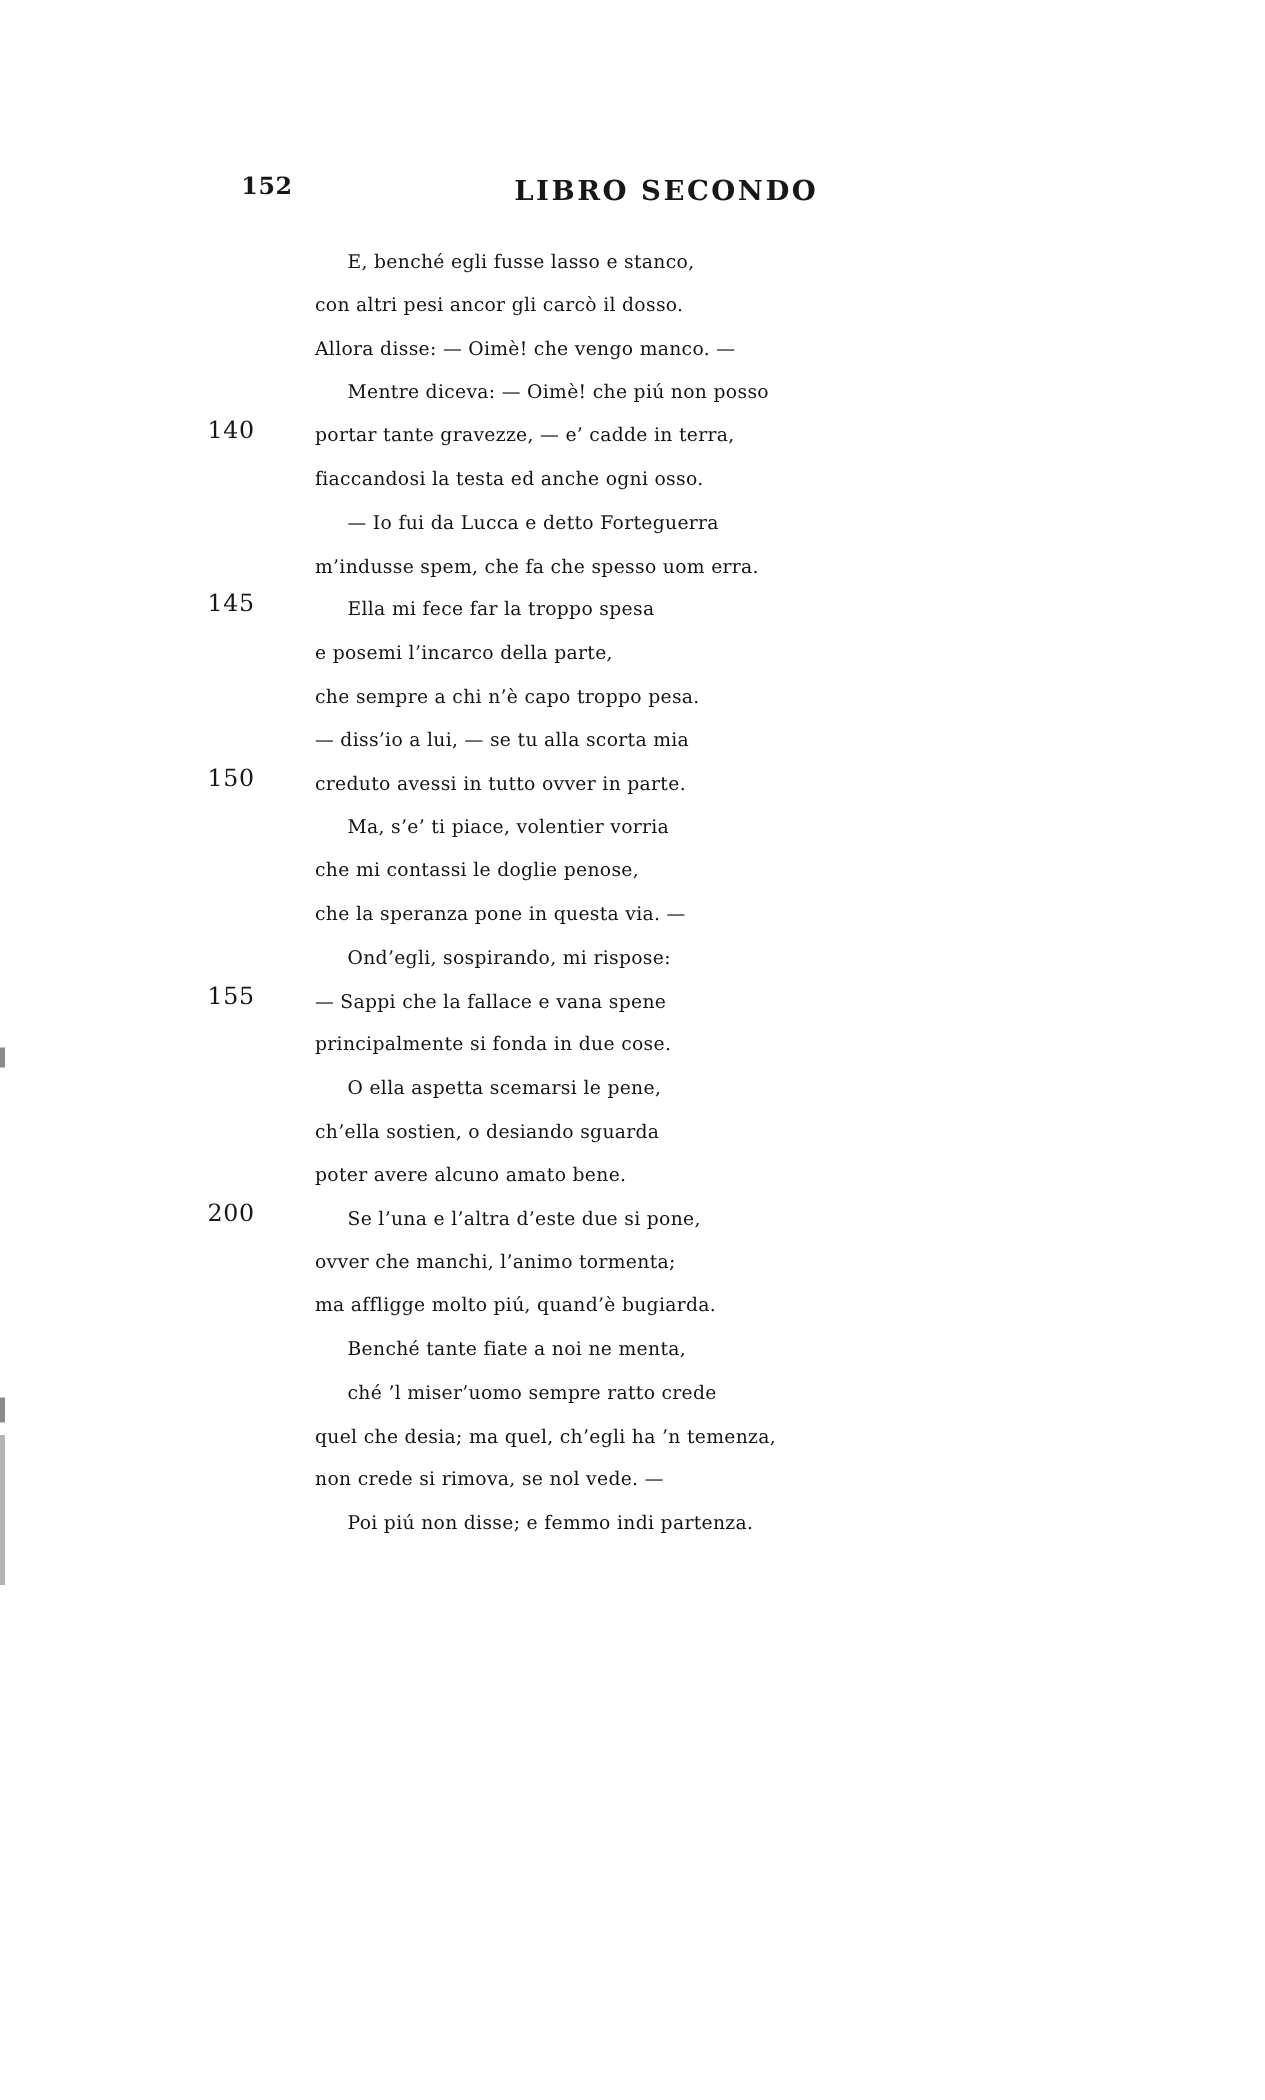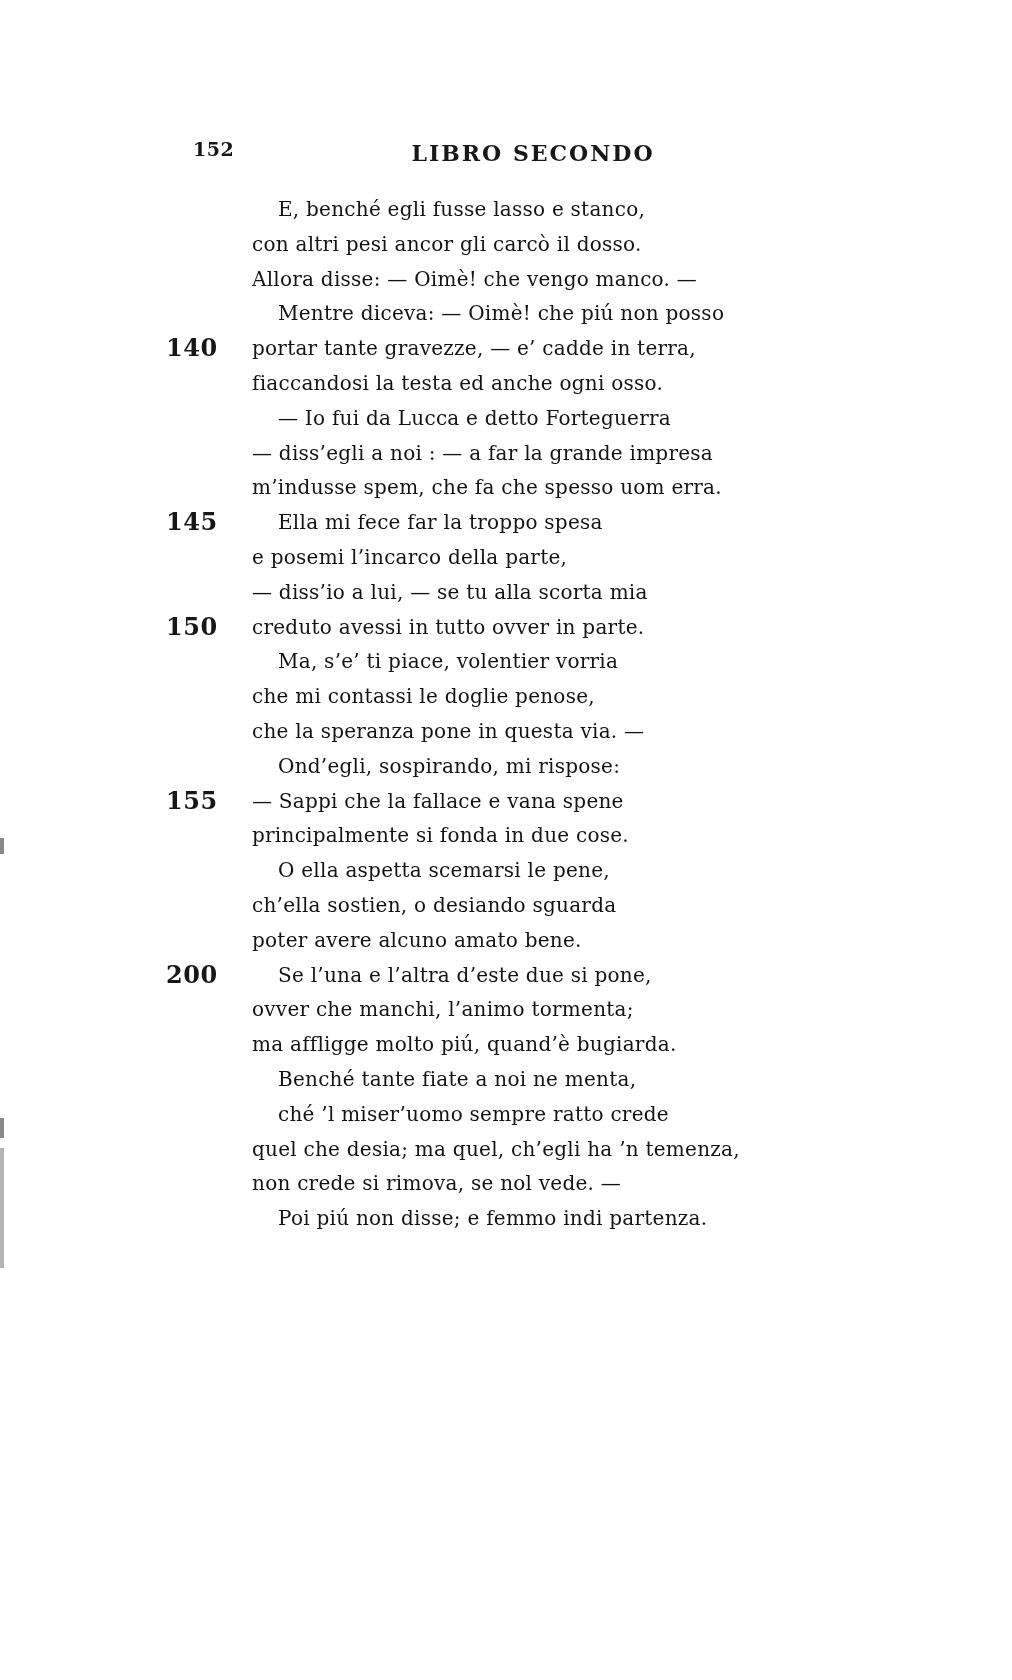--- a/index.html
+++ b/index.html
@@ -61,30 +61,30 @@
   }
   .line {
     position: relative;
     height: 34.8px;
     white-space: pre;
   }
   .line-num {
     position: absolute;
     left: 166px;
     top: 2px;
-    font-size: 24px;
-    font-weight: 700;
+    font-size: 19px;
+    font-weight: 400;
     letter-spacing: 0.5px;
     color: #171717;
   }
   .line-text {
     position: absolute;
     left: 252px;
     top: 0;
-    font-size: 20px;
+    font-size: 15px;
     line-height: 34.8px;
     letter-spacing: 0.25px;
     color: #131313;
   }
   .line-text.indent {
     left: 278px;
   }
 
   
   .edge-mark {
@@ -109,24 +109,24 @@
   </div>
 
   <div class="verse" id="verse-block">
       <div class="line"><span class="line-text indent">E, benché egli fusse lasso e stanco,</span></div>
       <div class="line"><span class="line-text">con altri pesi ancor gli carcò il dosso.</span></div>
       <div class="line"><span class="line-text">Allora disse: — Oimè! che vengo manco. —</span></div>
       <div class="line"><span class="line-text indent">Mentre diceva: — Oimè! che piú non posso</span></div>
       <div class="line"><span class="line-num">140</span><span class="line-text">portar tante gravezze, — e’ cadde in terra,</span></div>
       <div class="line"><span class="line-text">fiaccandosi la testa ed anche ogni osso.</span></div>
       <div class="line"><span class="line-text indent">— Io fui da Lucca e detto Forteguerra</span></div>
-      <div class="line"><span class="line-text">— diss’egli a noi : — a far la grande impresa</span></div>
       <div class="line"><span class="line-text">m’indusse spem, che fa che spesso uom erra.</span></div>
       <div class="line"><span class="line-num">145</span><span class="line-text indent">Ella mi fece far la troppo spesa</span></div>
       <div class="line"><span class="line-text">e posemi l’incarco della parte,</span></div>
+      <div class="line"><span class="line-text">che sempre a chi n’è capo troppo pesa.</span></div>
       <div class="line"><span class="line-text">— diss’io a lui, — se tu alla scorta mia</span></div>
       <div class="line"><span class="line-num">150</span><span class="line-text">creduto avessi in tutto ovver in parte.</span></div>
       <div class="line"><span class="line-text indent">Ma, s’e’ ti piace, volentier vorria</span></div>
       <div class="line"><span class="line-text">che mi contassi le doglie penose,</span></div>
       <div class="line"><span class="line-text">che la speranza pone in questa via. —</span></div>
       <div class="line"><span class="line-text indent">Ond’egli, sospirando, mi rispose:</span></div>
       <div class="line"><span class="line-num">155</span><span class="line-text">— Sappi che la fallace e vana spene</span></div>
       <div class="line"><span class="line-text">principalmente si fonda in due cose.</span></div>
       <div class="line"><span class="line-text indent">O ella aspetta scemarsi le pene,</span></div>
       <div class="line"><span class="line-text">ch’ella sostien, o desiando sguarda</span></div>

